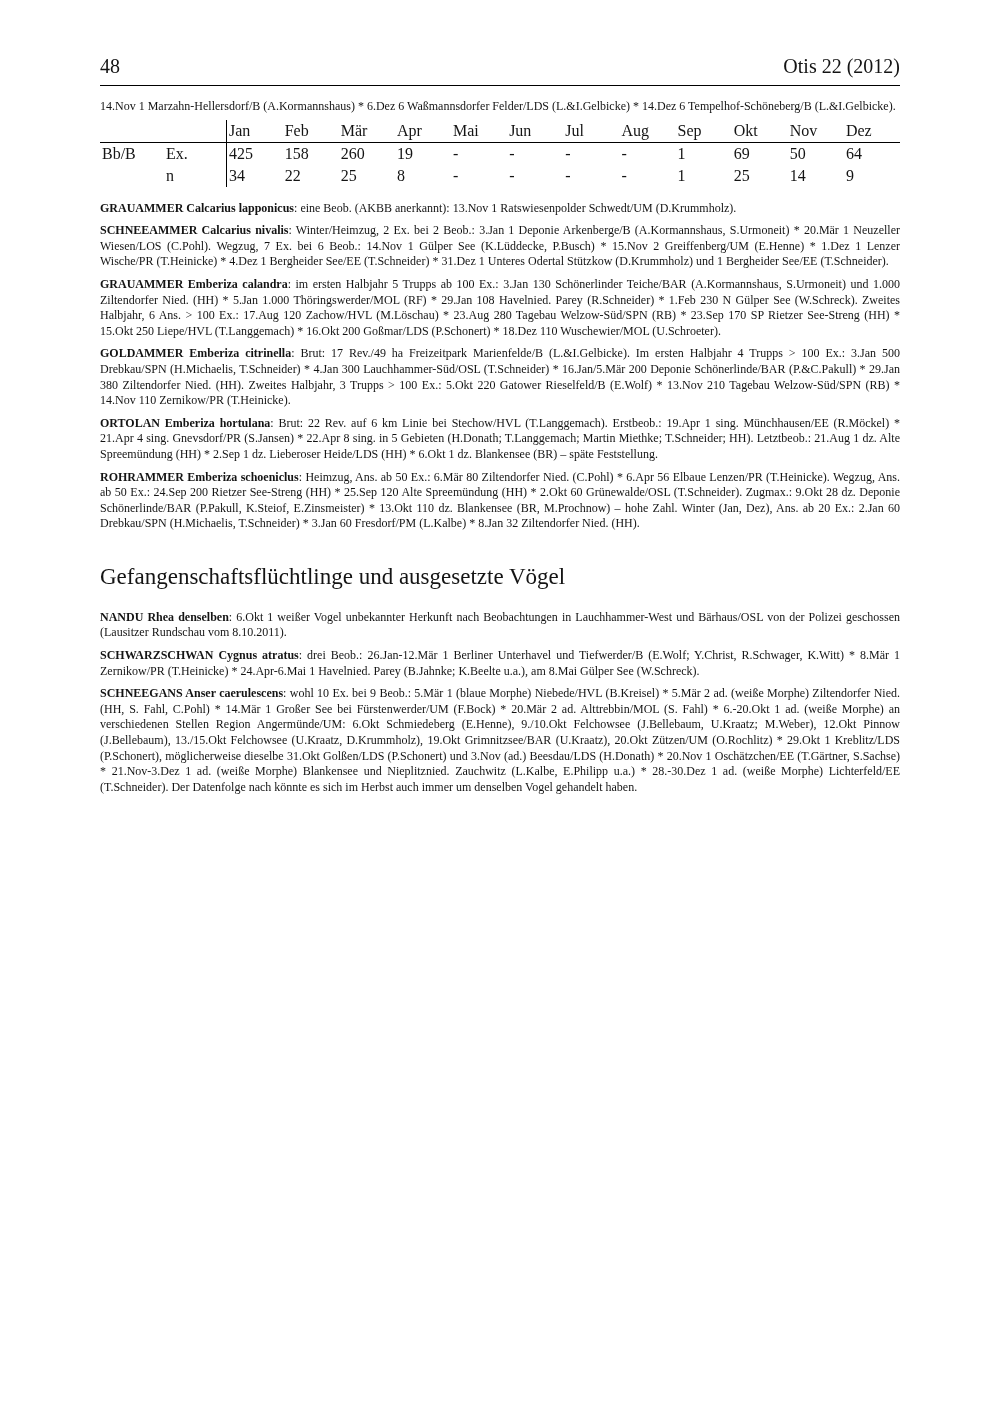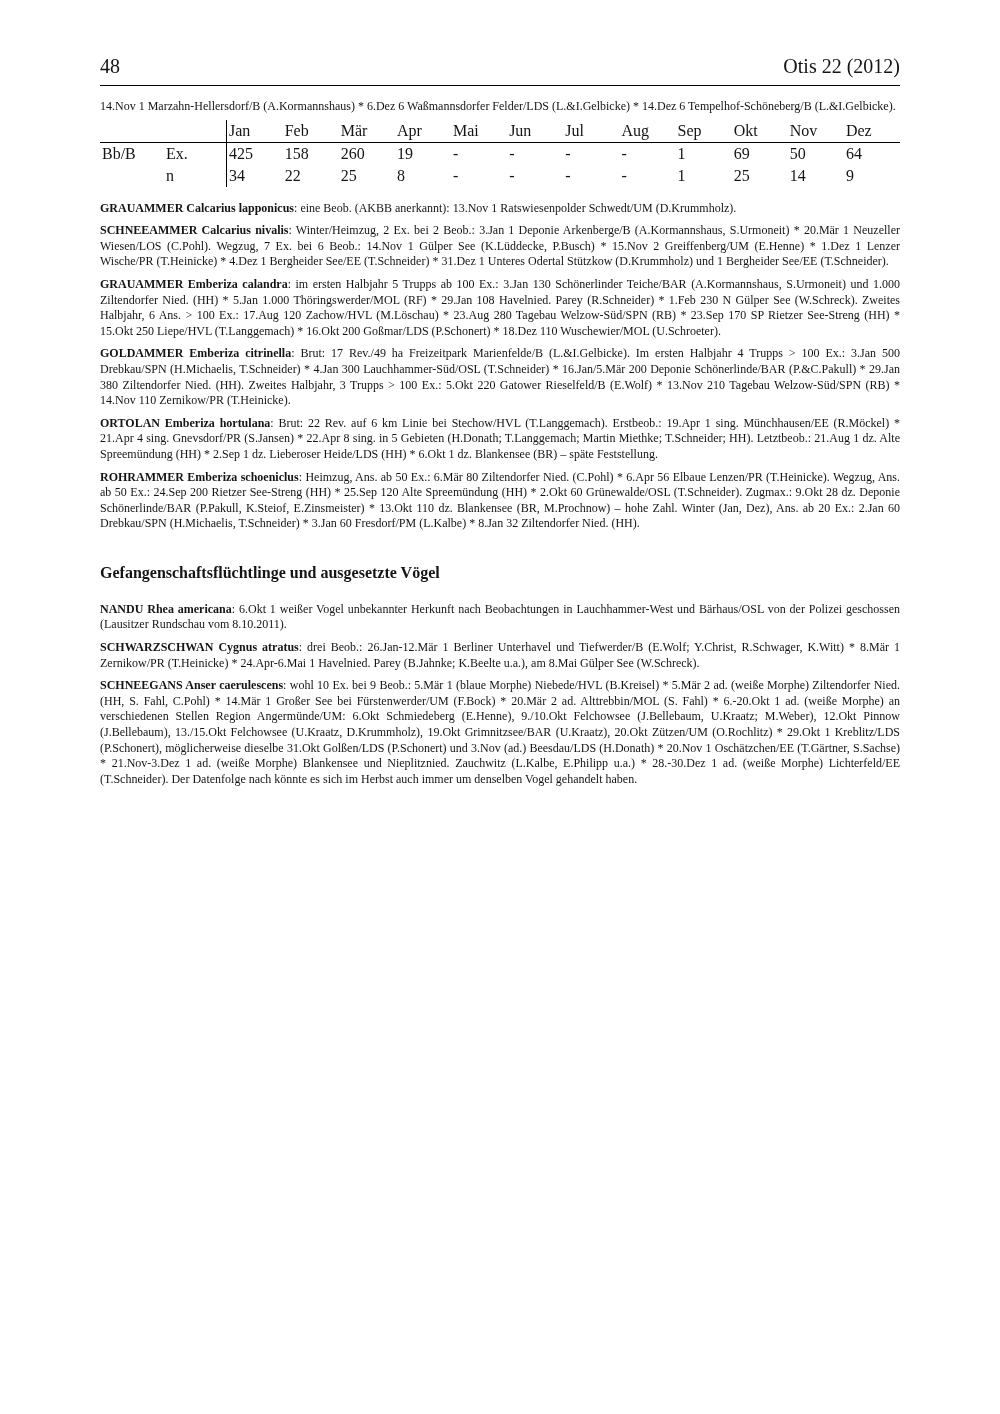--- a/index.html
+++ b/index.html
@@ -49,22 +49,22 @@
   table.month-table td {
     padding: 1px 2px;
     text-align: left;
     white-space: nowrap;
   }
   td.c-lab1 { width: 60px; text-align: left; padding-left: 24px; }
   td.c-lab2 { width: 58px; text-align: center; }
   .vline { border-right: 1.4px solid #000; }
   tr.hdr-row td { border-bottom: 1.4px solid #000; }
   h2.section-heading {
-    font-size: 16px;
-    font-weight: bold;
+    font-size: 23px;
+    font-weight: normal;
     margin: 32px 0 20px 0;
   }
 </style>
 </head>
 <body>
 
 <div class="page">
 
   <div class="page-header">
     <span>48</span>
@@ -129,17 +129,17 @@
 
   <p class="par"><span class="s-b">GRAUAMMER </span><span class="s-bi">Calcarius lapponicus</span><span>: </span><span class="s-u">eine Beob.</span><span> (AKBB anerkannt): 13.Nov 1 Ratswiesenpolder Schwedt/UM (D.Krummholz).</span></p>
   <p class="par"><span class="s-b">SCHNEEAMMER </span><span class="s-bi">Calcarius nivalis</span><span>: </span><span class="s-u">Winter/Heimzug, 2 Ex. bei 2 Beob.:</span><span> 3.Jan 1 Deponie Arkenberge/B (A.Kormannshaus, S.Urmoneit) * 20.Mär 1 Neuzeller Wiesen/LOS (C.Pohl). </span><span class="s-u">Wegzug, 7 Ex. bei 6 Beob.:</span><span> 14.Nov 1 Gülper See (K.Lüddecke, P.Busch) * 15.Nov 2 Greiffenberg/UM (E.Henne) * 1.Dez 1 Lenzer Wische/PR (T.Heinicke) * 4.Dez 1 Bergheider See/EE (T.Schneider) * 31.Dez 1 Unteres Odertal Stützkow (D.Krummholz) und 1 Bergheider See/EE (T.Schneider).</span></p>
   <p class="par"><span class="s-b">GRAUAMMER </span><span class="s-bi">Emberiza calandra</span><span>: im </span><span class="s-u">ersten Halbjahr 5 Trupps ab 100 Ex.</span><span>: 3.Jan 130 Schönerlinder Teiche/BAR (A.Kormannshaus, S.Urmoneit) und 1.000 Ziltendorfer Nied. (HH) * 5.Jan 1.000 Thöringswerder/MOL (RF) * 29.Jan 108 Havelnied. Parey (R.Schneider) * 1.Feb 230 N Gülper See (W.Schreck). </span><span class="s-u">Zweites Halbjahr, 6 Ans. &gt; 100 Ex.</span><span>: 17.Aug 120 Zachow/HVL (M.Löschau) * 23.Aug 280 Tagebau Welzow-Süd/SPN (RB) * 23.Sep 170 SP Rietzer See-Streng (HH) * 15.Okt 250 Liepe/HVL (T.Langgemach) * 16.Okt 200 Goßmar/LDS (P.Schonert) * 18.Dez 110 Wuschewier/MOL (U.Schroeter).</span></p>
   <p class="par"><span class="s-b">GOLDAMMER </span><span class="s-bi">Emberiza citrinella</span><span>: </span><span class="s-u">Brut:</span><span> 17 Rev./49 ha Freizeitpark Marienfelde/B (L.&amp;I.Gelbicke). </span><span class="s-u">Im ersten Halbjahr 4 Trupps &gt; 100 Ex.</span><span>: 3.Jan 500 Drebkau/SPN (H.Michaelis, T.Schneider) * 4.Jan 300 Lauchhammer-Süd/OSL (T.Schneider) * 16.Jan/5.Mär 200 Deponie Schönerlinde/BAR (P.&amp;C.Pakull) * 29.Jan 380 Ziltendorfer Nied. (HH). </span><span class="s-u">Zweites Halbjahr, 3 Trupps &gt; 100 Ex.</span><span>: 5.Okt 220 Gatower Rieselfeld/B (E.Wolf) * 13.Nov 210 Tagebau Welzow-Süd/SPN (RB) * 14.Nov 110 Zernikow/PR (T.Heinicke).</span></p>
   <p class="par"><span class="s-b">ORTOLAN </span><span class="s-bi">Emberiza hortulana</span><span>: </span><span class="s-u">Brut:</span><span> 22 Rev. auf 6 km Linie bei Stechow/HVL (T.Langgemach). </span><span class="s-u">Erstbeob.:</span><span> 19.Apr 1 sing. Münchhausen/EE (R.Möckel) * 21.Apr 4 sing. Gnevsdorf/PR (S.Jansen) * 22.Apr 8 sing. in 5 Gebieten (H.Donath; T.Langgemach; Martin Miethke; T.Schneider; HH). </span><span class="s-u">Letztbeob.:</span><span> 21.Aug 1 dz. Alte Spreemündung (HH) * 2.Sep 1 dz. Lieberoser Heide/LDS (HH) * 6.Okt 1 dz. Blankensee (BR) – späte Feststellung.</span></p>
   <p class="par"><span class="s-b">ROHRAMMER </span><span class="s-bi">Emberiza schoeniclus</span><span>: </span><span class="s-u">Heimzug, Ans. ab 50 Ex.</span><span>: 6.Mär 80 Ziltendorfer Nied. (C.Pohl) * 6.Apr 56 Elbaue Lenzen/PR (T.Heinicke). </span><span class="s-u">Wegzug, Ans. ab 50 Ex.</span><span>: 24.Sep 200 Rietzer See-Streng (HH) * 25.Sep 120 Alte Spreemündung (HH) * 2.Okt 60 Grünewalde/OSL (T.Schneider). </span><span class="s-u">Zugmax.</span><span>: 9.Okt 28 dz. Deponie Schönerlinde/BAR (P.Pakull, K.Steiof, E.Zinsmeister) * 13.Okt 110 dz. Blankensee (BR, M.Prochnow) – hohe Zahl. </span><span class="s-u">Winter (Jan, Dez), Ans. ab 20 Ex.</span><span>: 2.Jan 60 Drebkau/SPN (H.Michaelis, T.Schneider) * 3.Jan 60 Fresdorf/PM (L.Kalbe) * 8.Jan 32 Ziltendorfer Nied. (HH).</span></p>
 
   <h2 class="section-heading">Gefangenschaftsflüchtlinge und ausgesetzte Vögel</h2>
 
-  <p class="par"><span class="s-b">NANDU </span><span class="s-bi">Rhea americana</span><span>: 6.Okt 1 weißer Vogel unbekannter Herkunft nach Beobachtungen in Lauchhammer-West und Bärhaus/OSL von der Polizei geschossen (Lausitzer Rundschau vom 8.10.2011).</span></p>
+  <p class="par"><span class="s-b">NANDU </span><span class="s-bi">Rhea denselben</span><span>: 6.Okt 1 weißer Vogel unbekannter Herkunft nach Beobachtungen in Lauchhammer-West und Bärhaus/OSL von der Polizei geschossen (Lausitzer Rundschau vom 8.10.2011).</span></p>
   <p class="par"><span class="s-b">SCHWARZSCHWAN </span><span class="s-bi">Cygnus atratus</span><span>: </span><span class="s-u">drei Beob.:</span><span> 26.Jan-12.Mär 1 Berliner Unterhavel und Tiefwerder/B (E.Wolf; Y.Christ, R.Schwager, K.Witt) * 8.Mär 1 Zernikow/PR (T.Heinicke) * 24.Apr-6.Mai 1 Havelnied. Parey (B.Jahnke; K.Beelte u.a.), am 8.Mai Gülper See (W.Schreck).</span></p>
   <p class="par"><span class="s-b">SCHNEEGANS </span><span class="s-bi">Anser caerulescens</span><span>: wohl </span><span class="s-u">10 Ex. bei 9 Beob.:</span><span> 5.Mär 1 (blaue Morphe) Niebede/HVL (B.Kreisel) * 5.Mär 2 ad. (weiße Morphe) Ziltendorfer Nied. (HH, S. Fahl, C.Pohl) * 14.Mär 1 Großer See bei Fürstenwerder/UM (F.Bock) * 20.Mär 2 ad. Alttrebbin/MOL (S. Fahl) * 6.-20.Okt 1 ad. (weiße Morphe) an verschiedenen Stellen Region Angermünde/UM: 6.Okt Schmiedeberg (E.Henne), 9./10.Okt Felchowsee (J.Bellebaum, U.Kraatz; M.Weber), 12.Okt Pinnow (J.Bellebaum), 13./15.Okt Felchowsee (U.Kraatz, D.Krummholz), 19.Okt Grimnitzsee/BAR (U.Kraatz), 20.Okt Zützen/UM (O.Rochlitz) * 29.Okt 1 Kreblitz/LDS (P.Schonert), möglicherweise dieselbe 31.Okt Golßen/LDS (P.Schonert) und 3.Nov (ad.) Beesdau/LDS (H.Donath) * 20.Nov 1 Oschätzchen/EE (T.Gärtner, S.Sachse) * 21.Nov-3.Dez 1 ad. (weiße Morphe) Blankensee und Nieplitznied. Zauchwitz (L.Kalbe, E.Philipp u.a.) * 28.-30.Dez 1 ad. (weiße Morphe) Lichterfeld/EE (T.Schneider). Der Datenfolge nach könnte es sich im Herbst auch immer um denselben Vogel gehandelt haben.</span></p>
 
 </div>
 
 </body></html>

